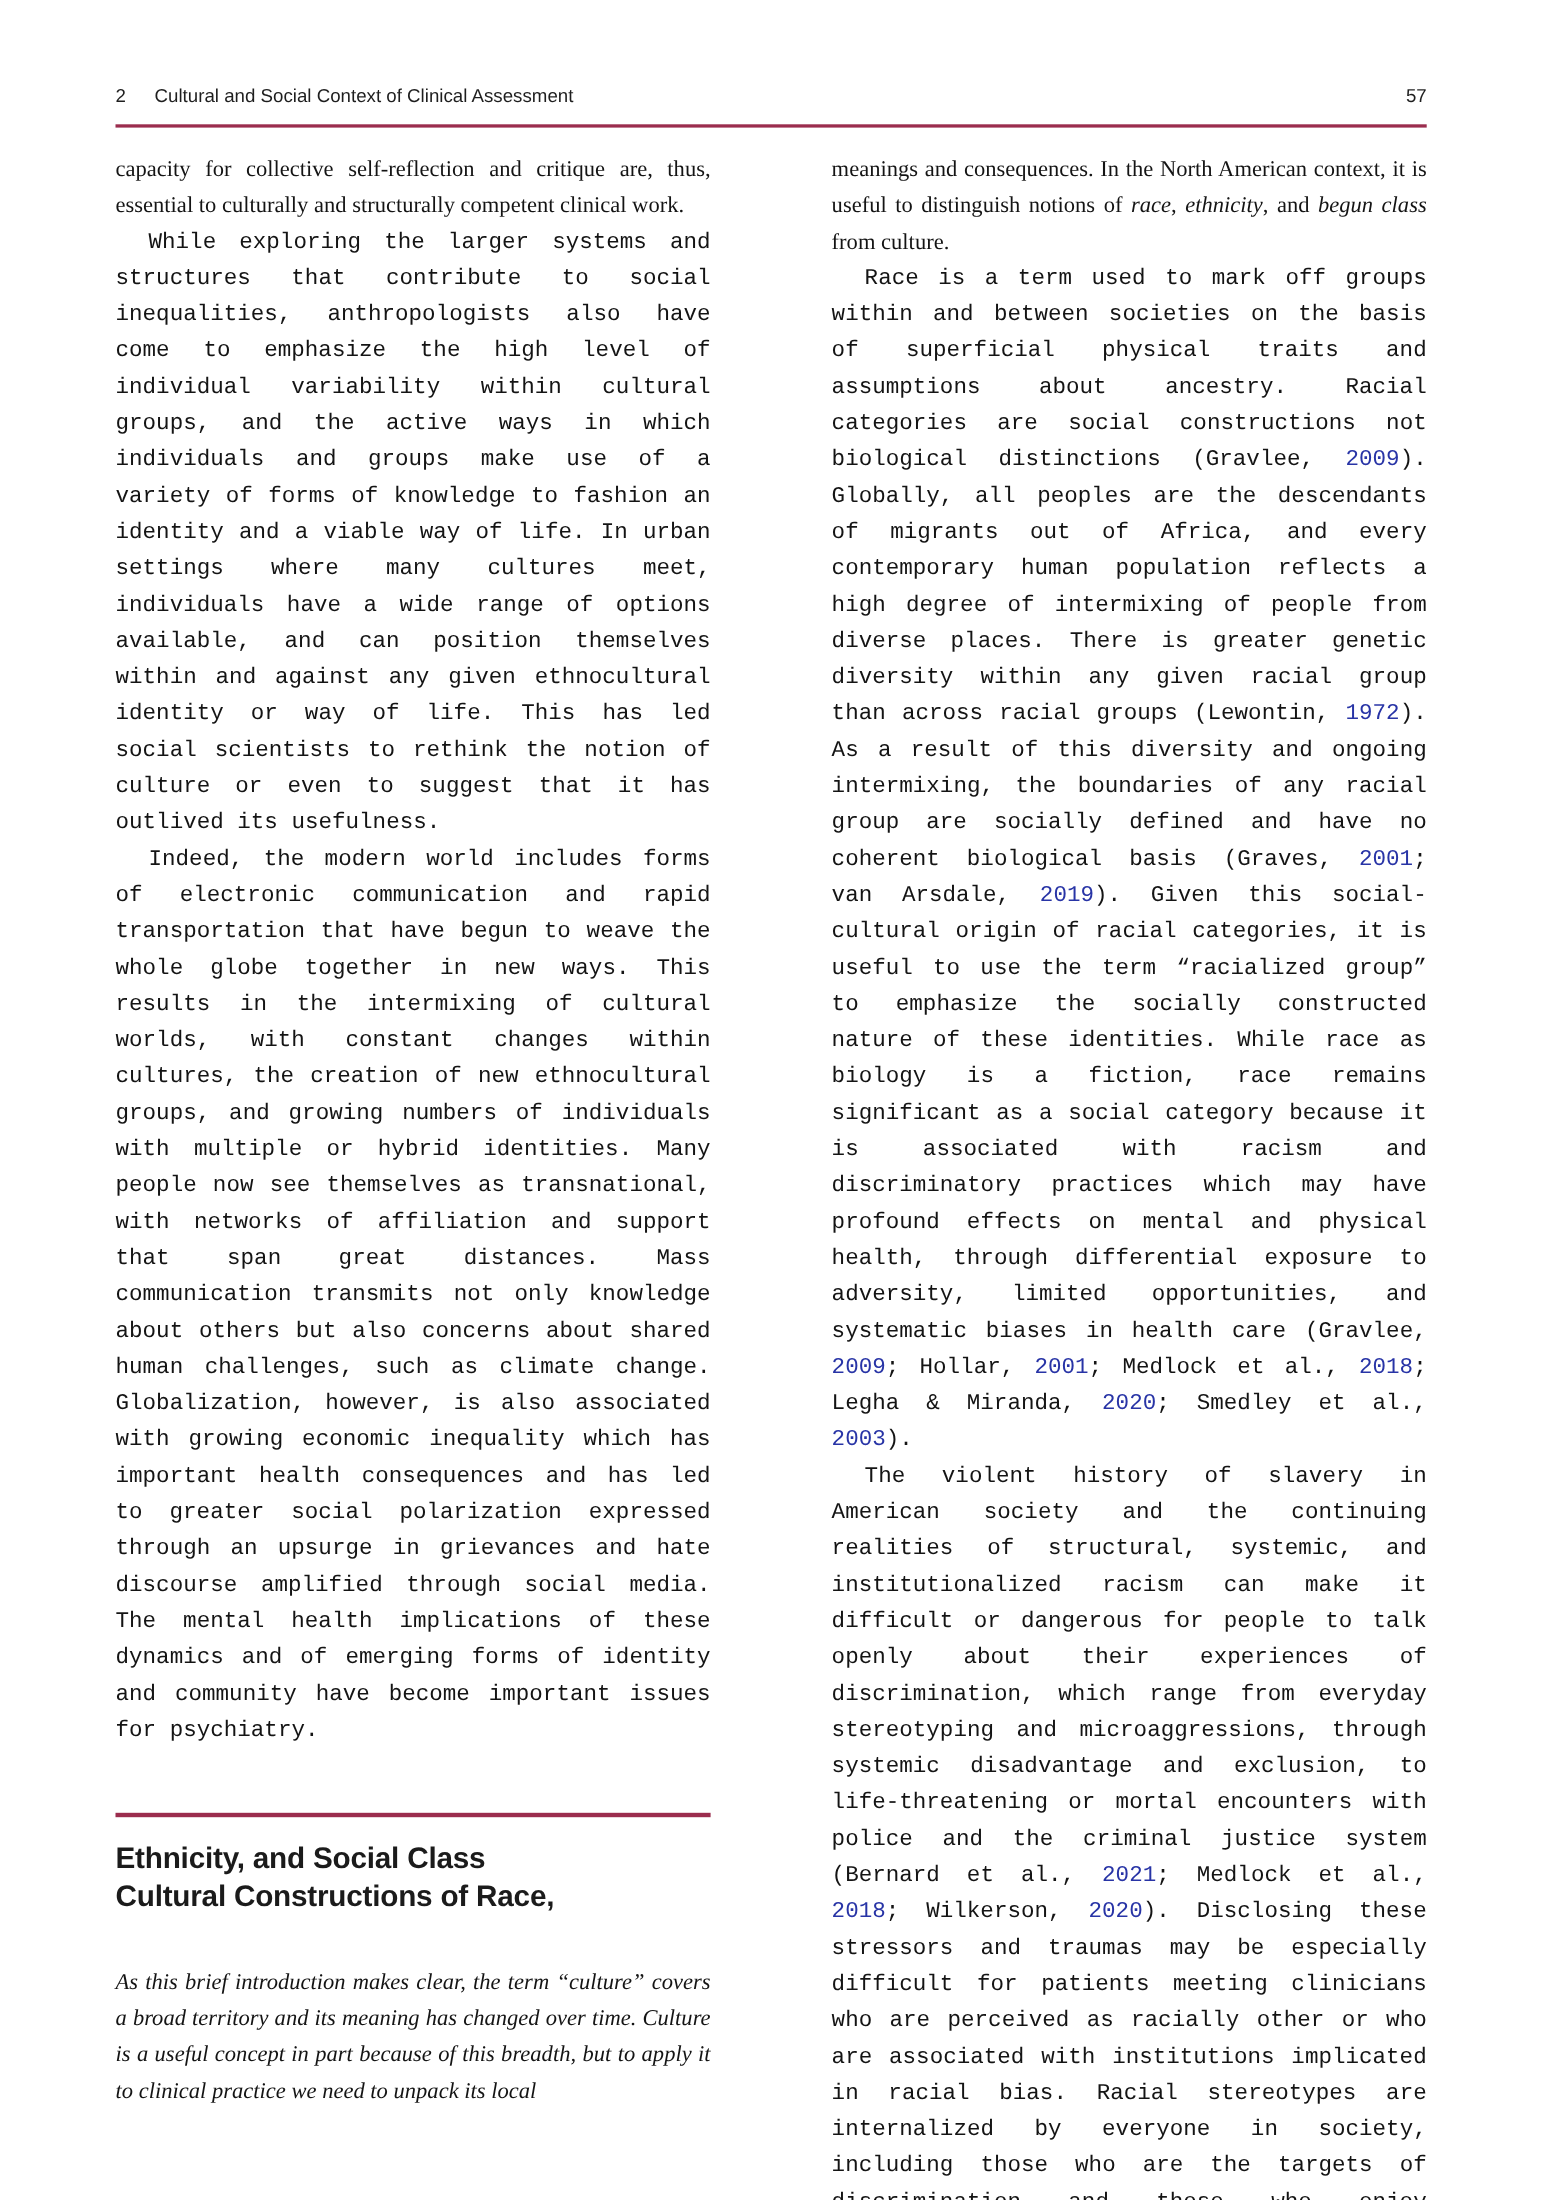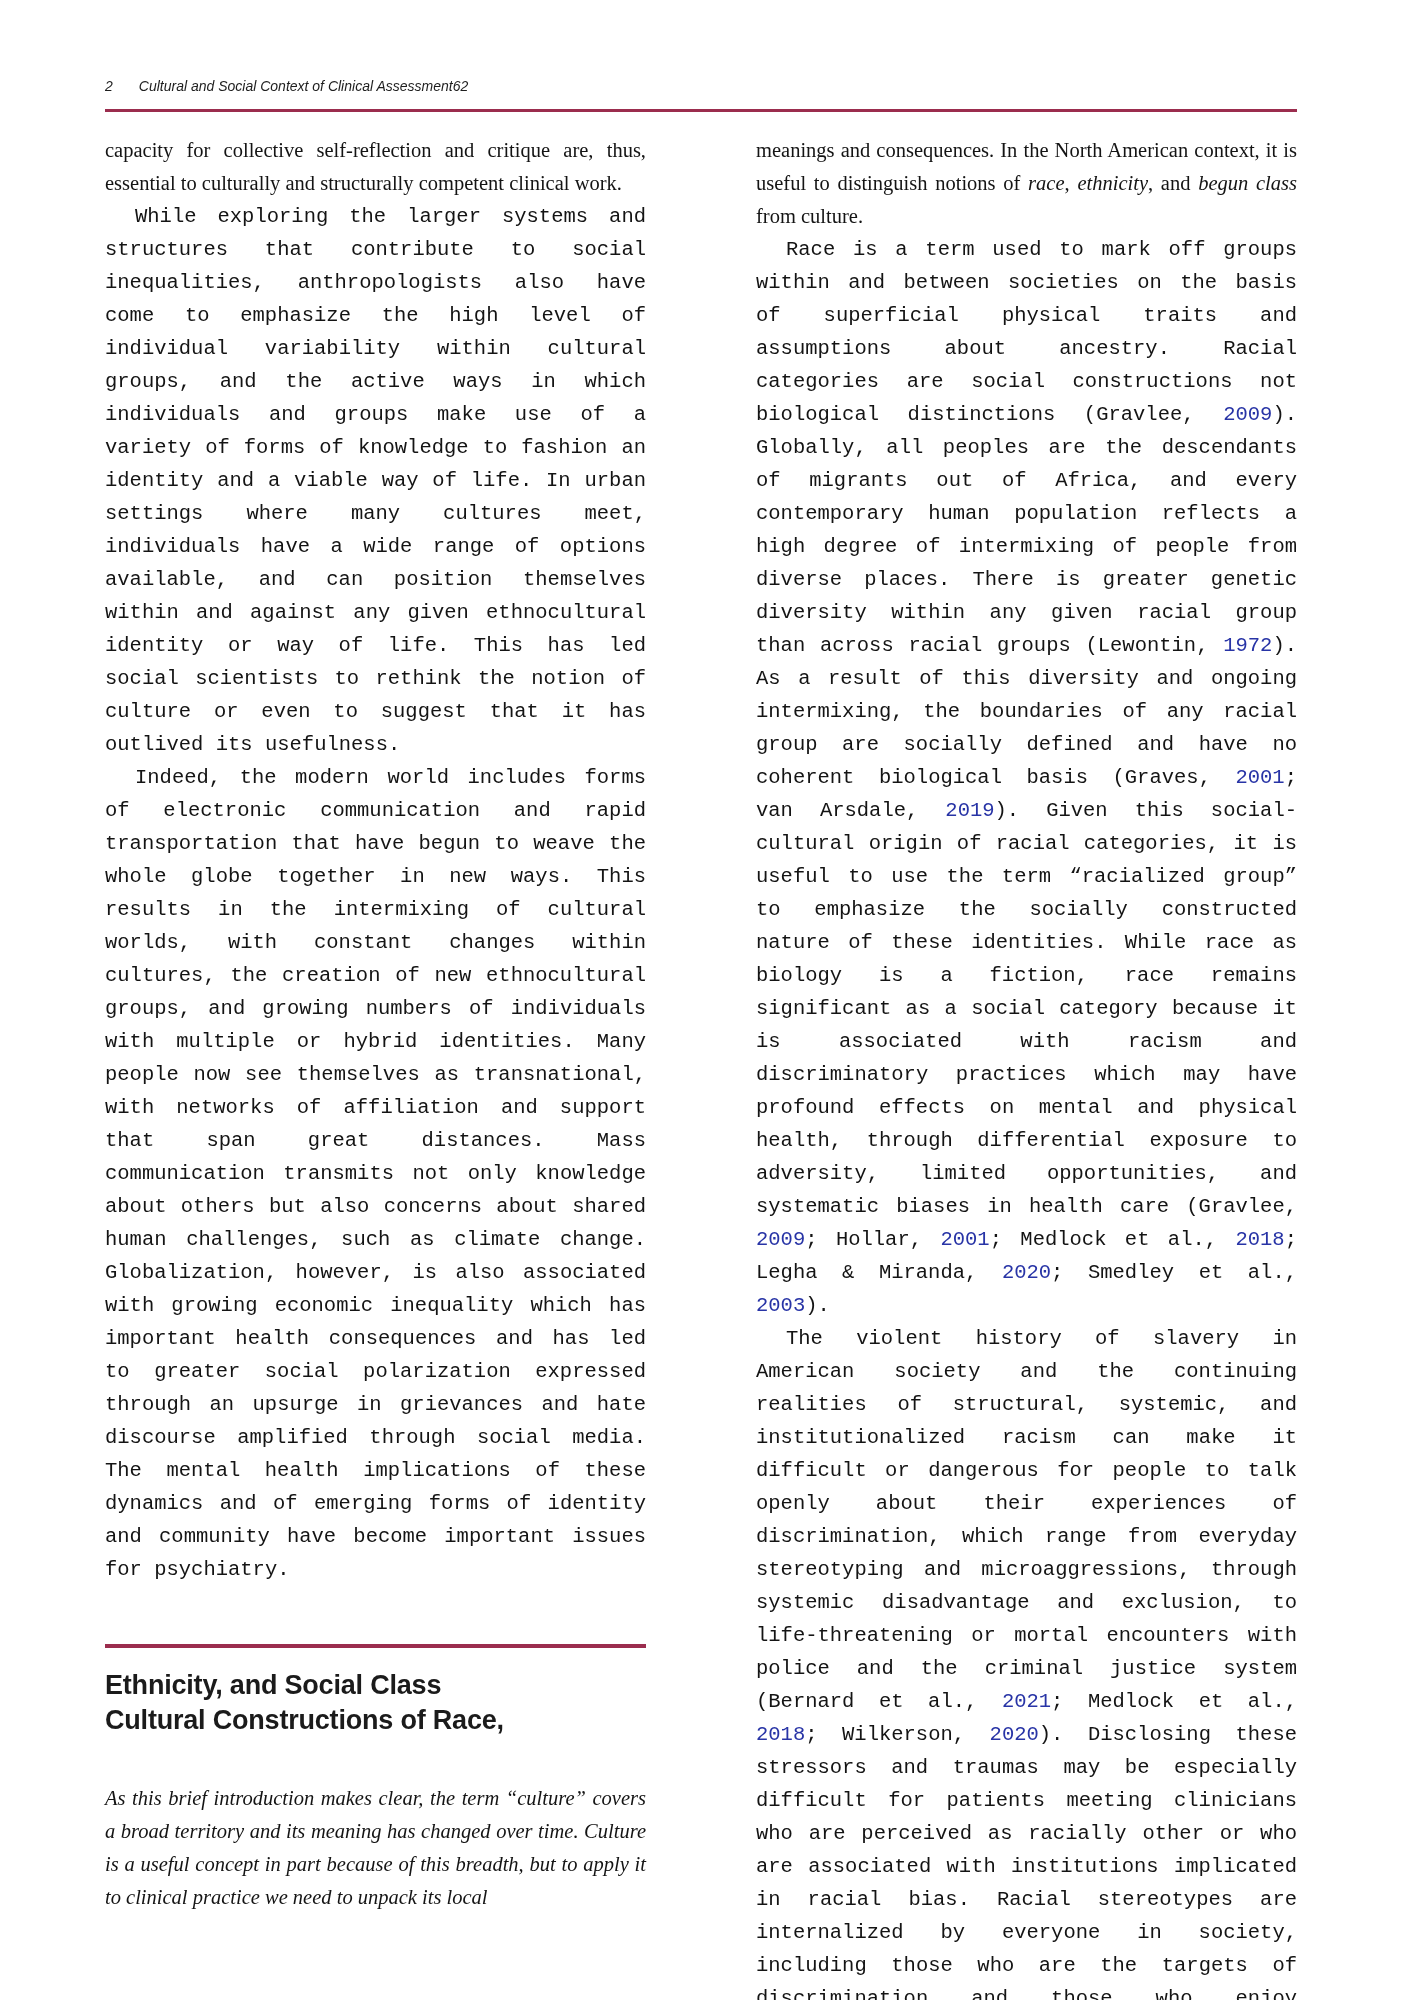--- a/index.html
+++ b/index.html
@@ -14,26 +14,25 @@
     position:relative;
     width:1402px;
     height:2000px;
     background:#ffffff;
     padding:78px 105px 0 105px;
     overflow:hidden;
     font-family:"Liberation Serif", serif;
   }
   .running-header{
     display:flex;
-    justify-content:flex-start;
+    justify-content:space-between;
     align-items:baseline;
     font-family:"Liberation Sans", sans-serif;
-    font-size:14px;
+    font-size:17px;
     color:#1e1e1e;
-    font-style:italic;
   }
   .chapter-num{margin-right:26px;}
   .header-rule{
     margin-top:15px;
     height:3px;
     background:var(--rule-color);
   }
   .columns{
     display:flex;
     justify-content:space-between;
@@ -67,21 +66,21 @@
   .section-heading + .body-para{margin-top:44px;font-style:italic;}
 </style>
 </head>
 <body>
 
 <div class="page">
   <header class="running-header">
     <div>
       <span class="chapter-num">2</span><span class="chapter-title">Cultural and Social Context of Clinical Assessment</span>
     </div>
-    <span>62</span>
+    <span>57</span>
   </header>
   <div class="header-rule"></div>
   <main class="columns">
     <div class="col" id="col-left">
         <p class="body-para">capacity for collective self-reflection and critique are, thus, essential to culturally and structurally competent clinical work.</p>
         <p class="body-para indent">While exploring the larger systems and structures that contribute to social inequalities, anthropologists also have come to emphasize the high level of individual variability within cultural groups, and the active ways in which individuals and groups make use of a variety of forms of knowledge to fashion an identity and a viable way of life. In urban settings where many cultures meet, individuals have a wide range of options available, and can position themselves within and against any given ethnocultural identity or way of life. This has led social scientists to rethink the notion of culture or even to suggest that it has outlived its usefulness.</p>
         <p class="body-para indent">Indeed, the modern world includes forms of electronic communication and rapid transportation that have begun to weave the whole globe together in new ways. This results in the intermixing of cultural worlds, with constant changes within cultures, the creation of new ethnocultural groups, and growing numbers of individuals with multiple or hybrid identities. Many people now see themselves as transnational, with networks of affiliation and support that span great distances. Mass communication transmits not only knowledge about others but also concerns about shared human challenges, such as climate change. Globalization, however, is also associated with growing economic inequality which has important health consequences and has led to greater social polarization expressed through an upsurge in grievances and hate discourse amplified through social media. The mental health implications of these dynamics and of emerging forms of identity and community have become important issues for psychiatry.</p>
         <div class="section-rule"></div>
         <h2 class="section-heading">
           <div>Ethnicity, and Social Class</div>

